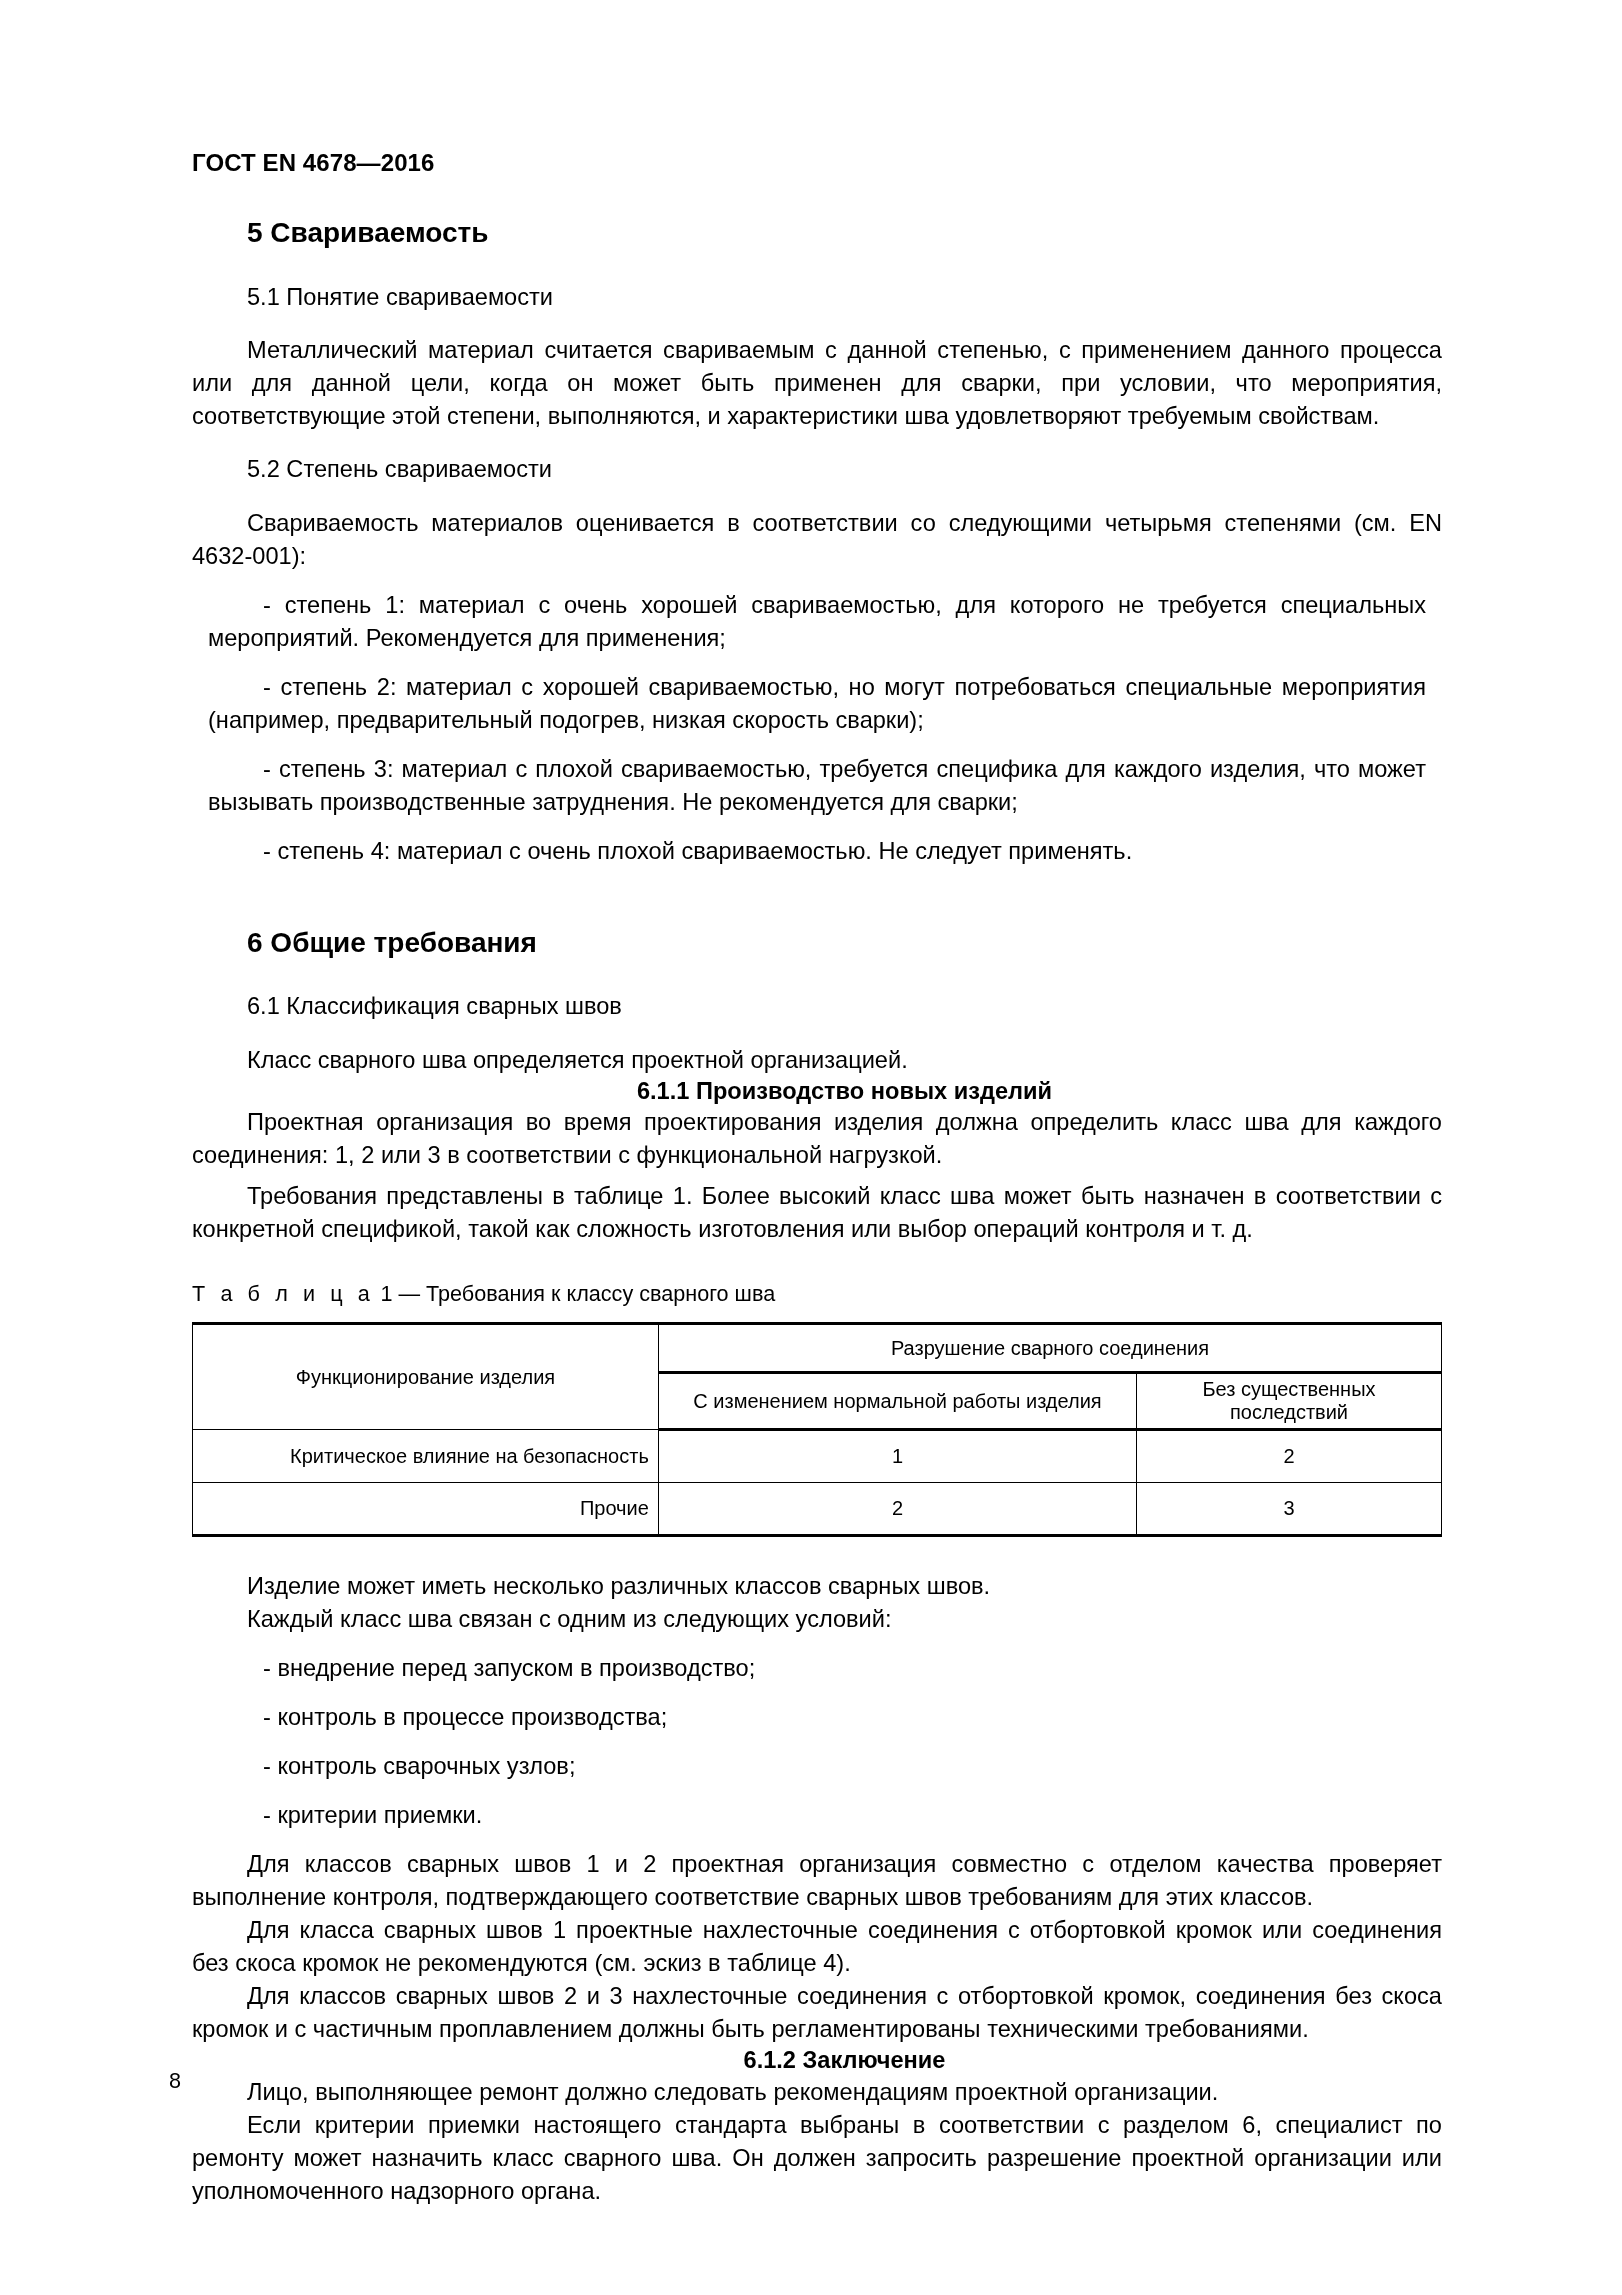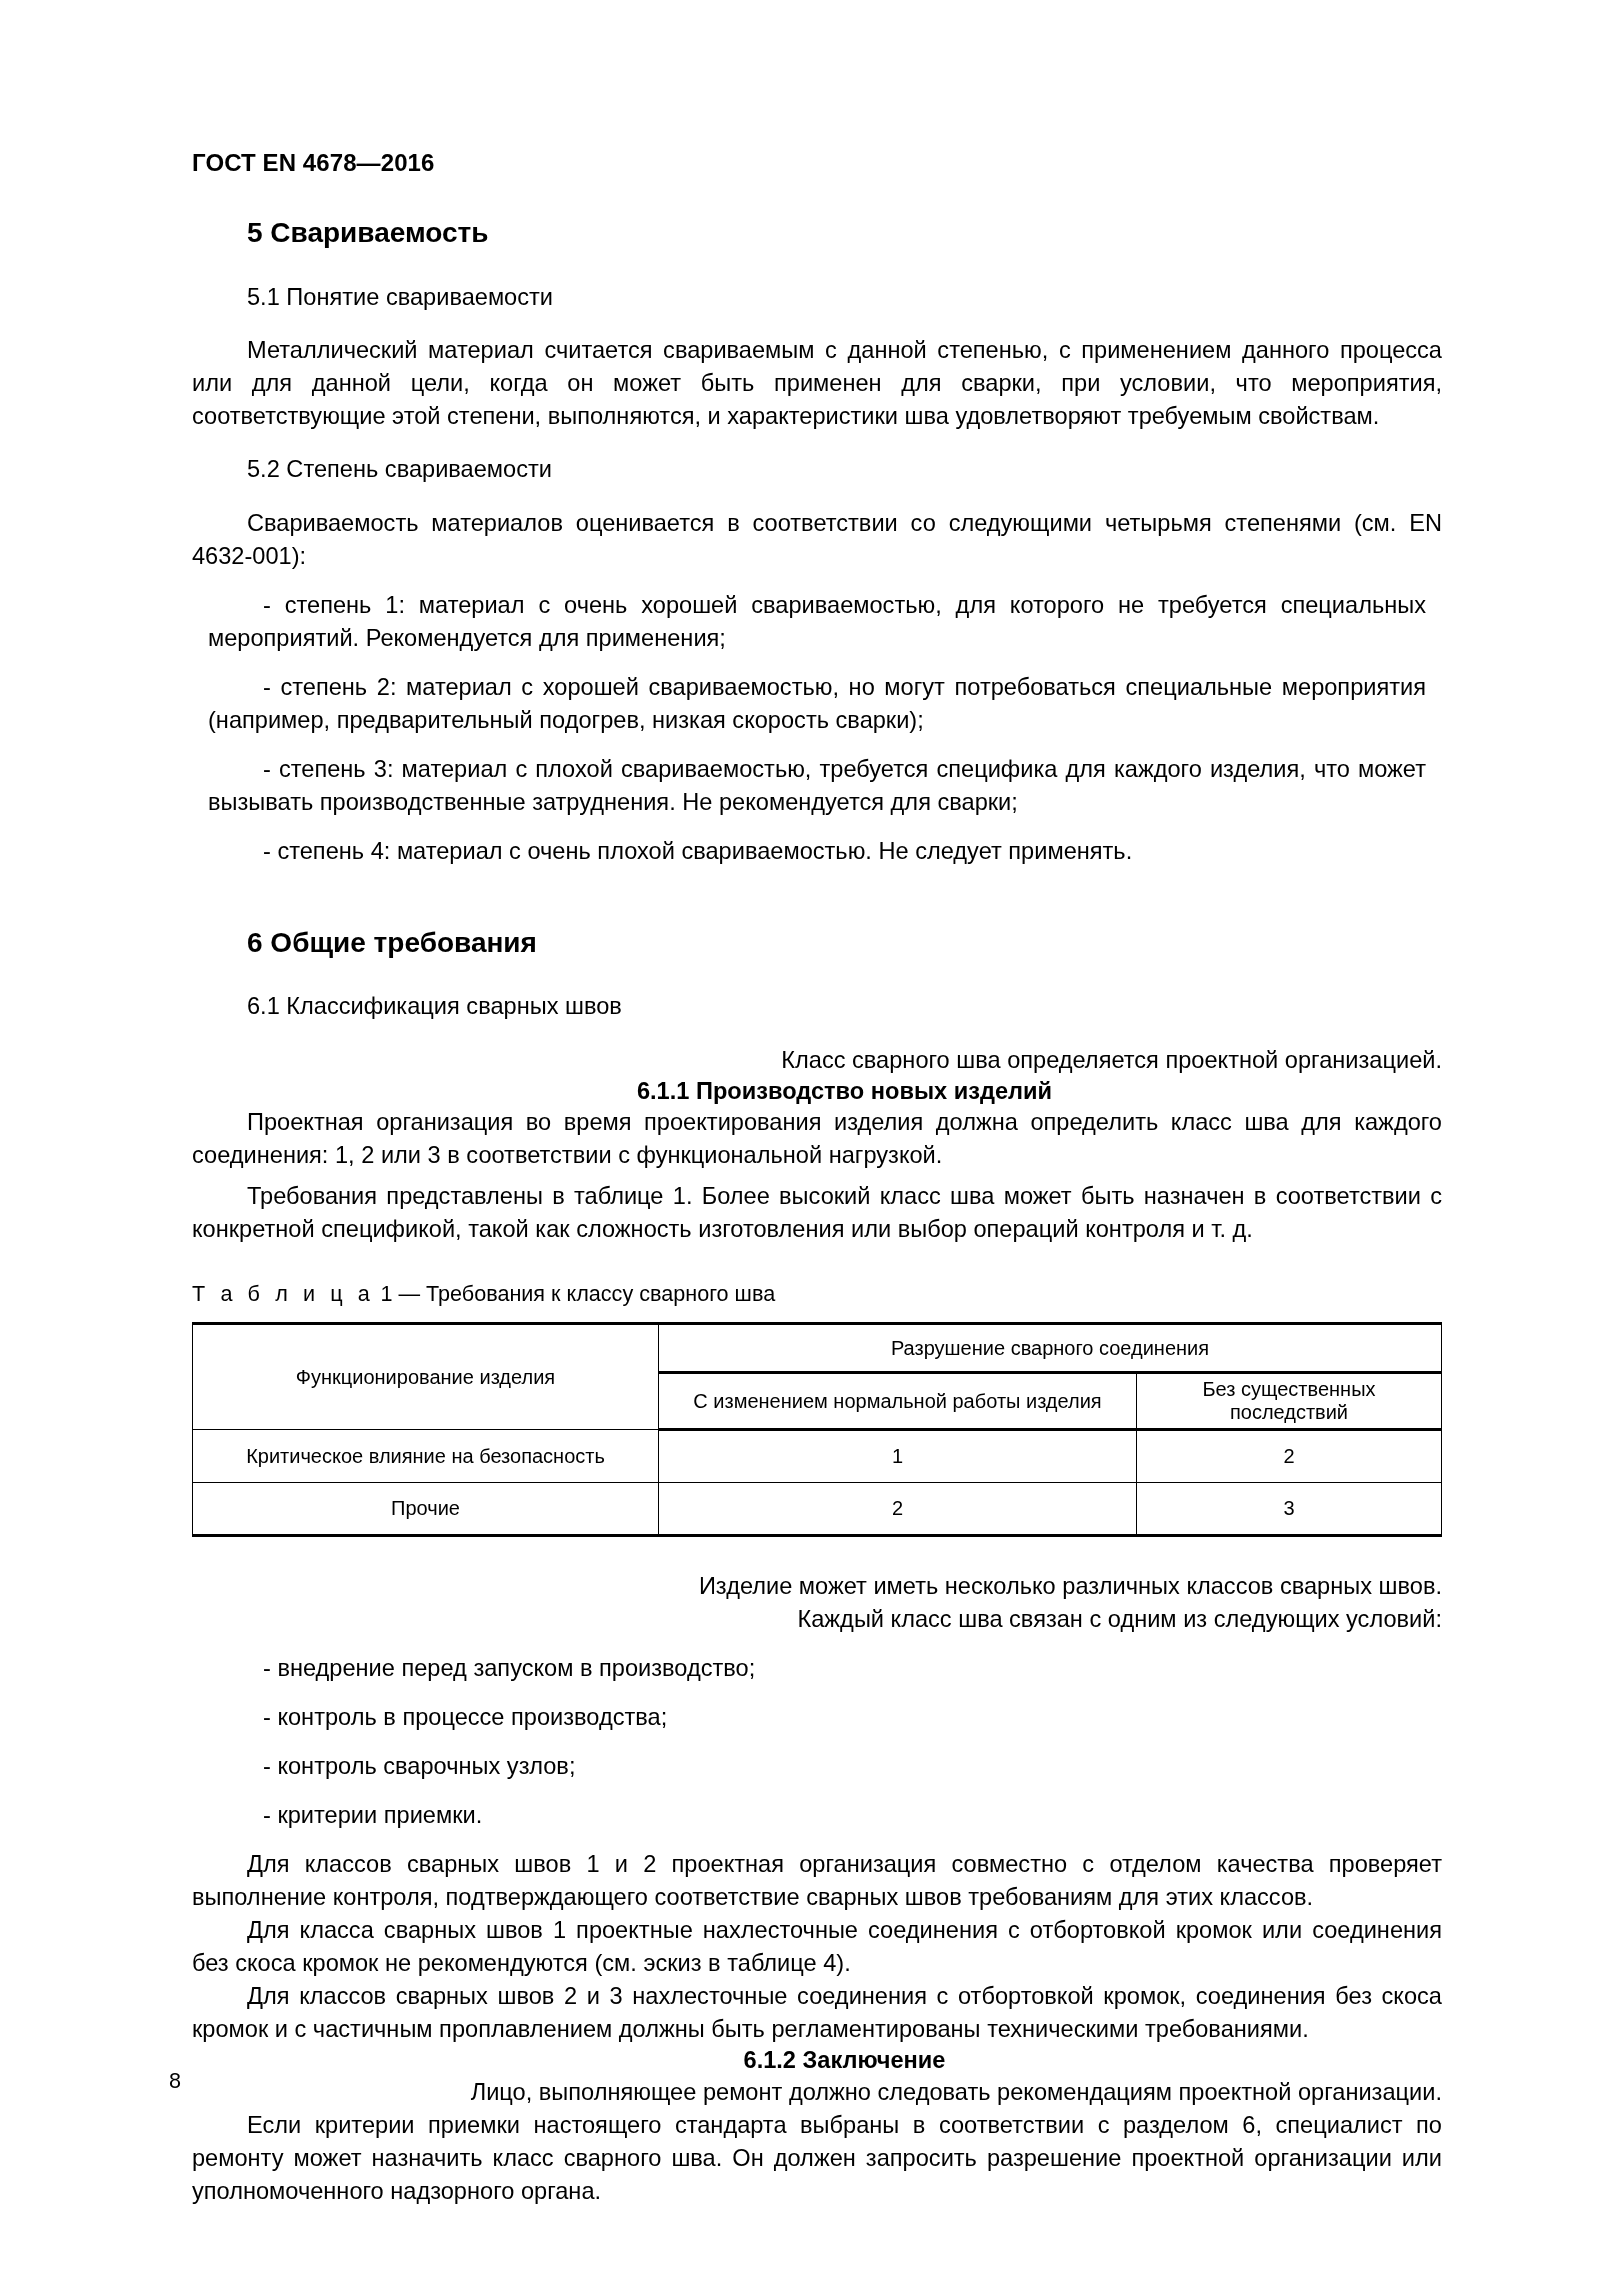--- a/index.html
+++ b/index.html
@@ -65,21 +65,21 @@
 
   p.para {
     font-size: 23.6px;
     line-height: 33px;
     margin: 0;
     text-align: justify;
     text-indent: 55px;
     hyphens: none;
   }
   p.para.plain {
-    text-align: right;
+    text-align: left;
     text-indent: 55px;
   }
   p.dash {
     font-size: 23.6px;
     line-height: 33px;
     margin: 16px;
     text-align: justify;
     text-indent: 55px;
   }
   p.dash.flat {
@@ -127,21 +127,21 @@
   }
   table.t1 th.rowhdr {
     text-align: center;
     height: 101px;
   }
   table.t1 th.colhdr {
     text-align: center;
     height: 54px;
   }
   table.t1 td.label {
-    text-align: center;
+    text-align: right;
     height: 51px;
   }
   table.t1 td.val {
     text-align: center;
     height: 51px;
   }
   .col-a { width: 466px; }
   .col-b { width: 478px; }
   .col-c { width: 305px; }
 

